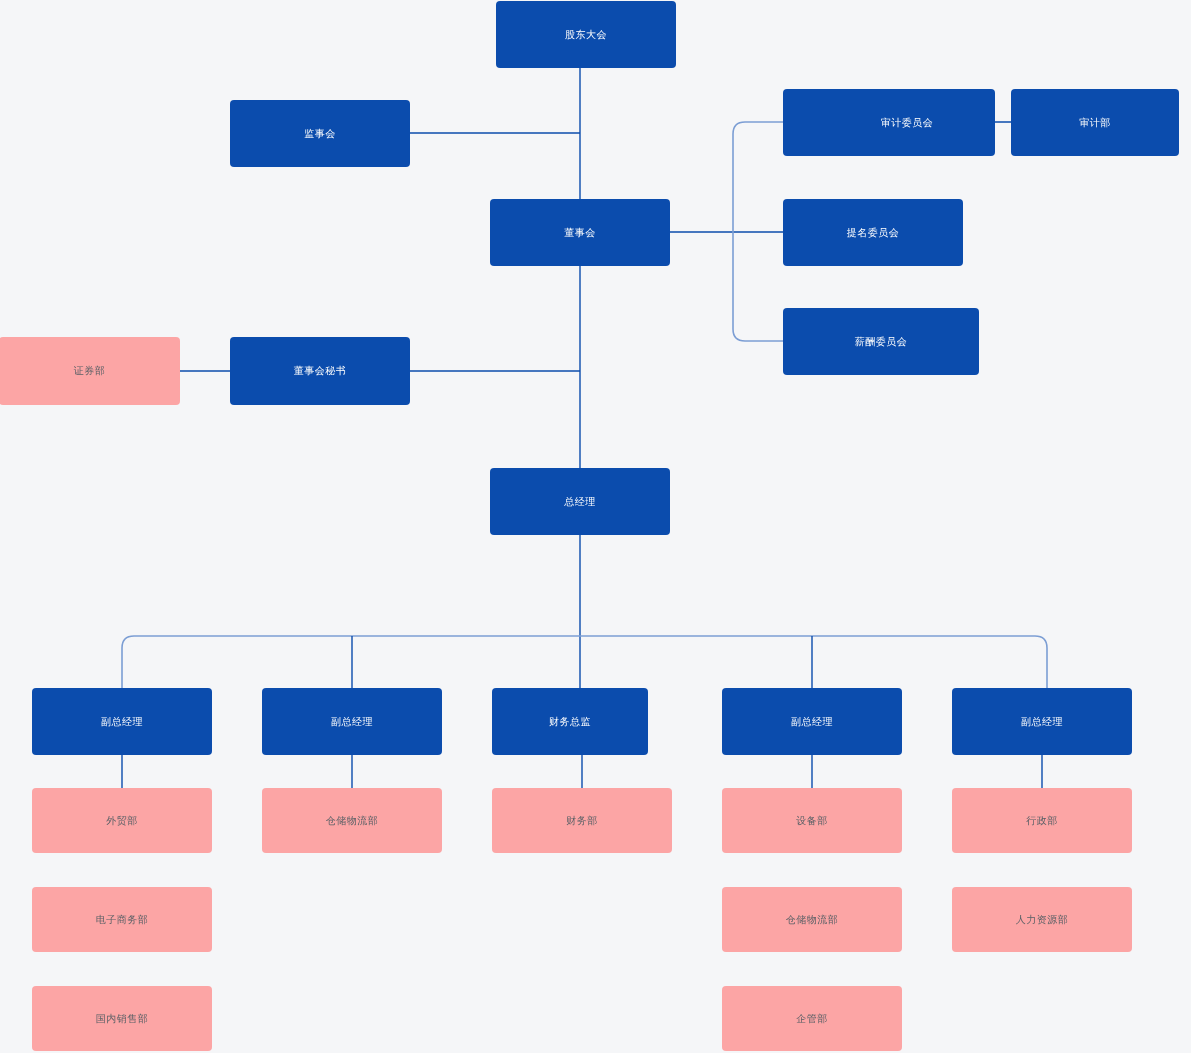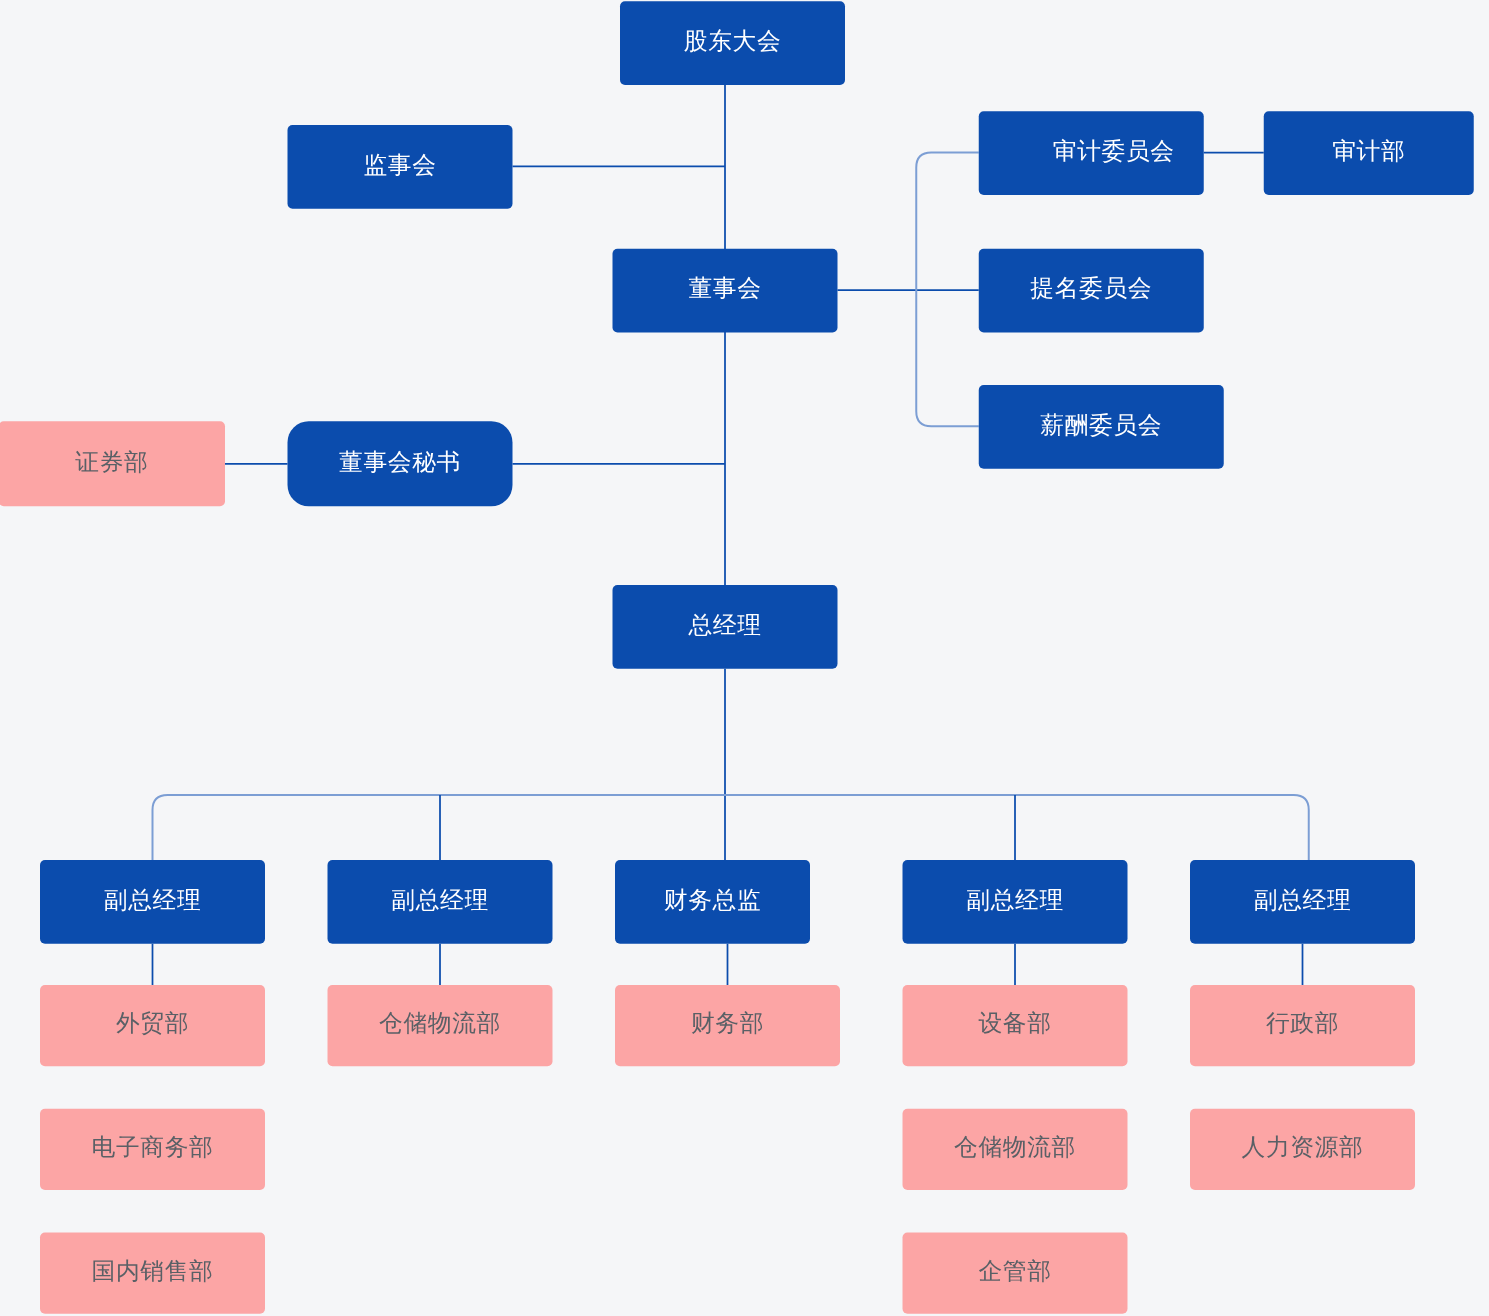--- a/index.html
+++ b/index.html
@@ -19,21 +19,21 @@
     position:absolute; left:0; top:0;
     width:1191px; height:1053px;
     pointer-events:none;
   }
   .node {
     position:absolute;
     display:flex;
     align-items:center;
     justify-content:center;
     border-radius:4px;
-    font-size:19px;
+    font-size:10px;
     line-height:1.2;
     letter-spacing:0.5px;
     white-space:nowrap;
     z-index:2;
   }
   .node.blue {
     background:#0b4cad;
     color:#ffffff;
   }
   .node.gray {
@@ -65,36 +65,36 @@
     </svg>
 <div class="node blue" style="left: 496px; top: 1px; width: 180px; height: 67px;">
       <span>股东大会</span>
     </div>
     <div class="node blue" style="left: 230px; top: 100px; width: 180px; height: 67px;">
       <span>监事会</span>
     </div>
     <div class="node blue" style="left: 490px; top: 199px; width: 180px; height: 67px;">
       <span>董事会</span>
     </div>
-    <div class="node blue" style="left: 783px; top: 89px; width: 180px; height: 67px; padding-left: 36px;">
+    <div class="node blue" style="left: 783px; top: 89px; width: 212px; height: 67px; padding-left: 36px;">
       <span>审计委员会</span>
     </div>
     <div class="node blue" style="left: 1011px; top: 89px; width: 168px; height: 67px;">
       <span>审计部</span>
     </div>
     <div class="node blue" style="left: 783px; top: 199px; width: 180px; height: 67px;">
       <span>提名委员会</span>
     </div>
     <div class="node blue" style="left: 783px; top: 308px; width: 196px; height: 67px;">
       <span>薪酬委员会</span>
     </div>
     <div class="node gray" style="left: -1px; top: 337px; width: 181px; height: 68px;">
       <span>证券部</span>
     </div>
-    <div class="node blue" style="left: 230px; top: 337px; width: 180px; height: 68px; border-radius: 17px;">
+    <div class="node blue" style="left: 230px; top: 337px; width: 180px; height: 68px;">
       <span>董事会秘书</span>
     </div>
     <div class="node blue" style="left: 490px; top: 468px; width: 180px; height: 67px;">
       <span>总经理</span>
     </div>
     <div class="node blue" style="left: 32px; top: 688px; width: 180px; height: 67px;">
       <span>副总经理</span>
     </div>
     <div class="node blue" style="left: 262px; top: 688px; width: 180px; height: 67px;">
       <span>副总经理</span>

